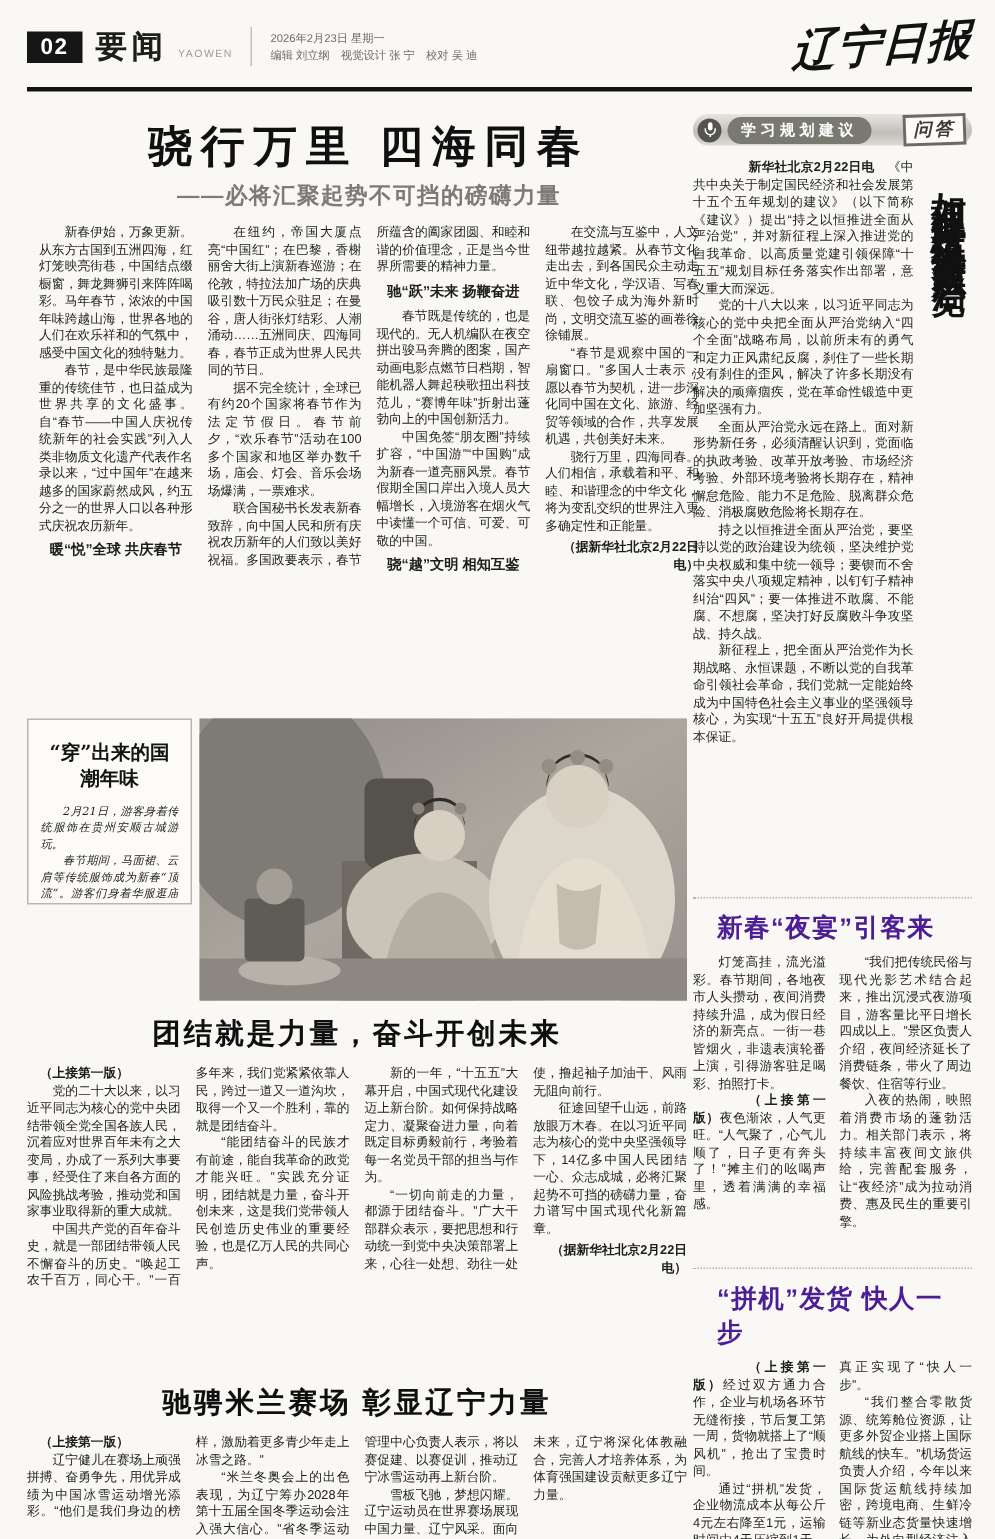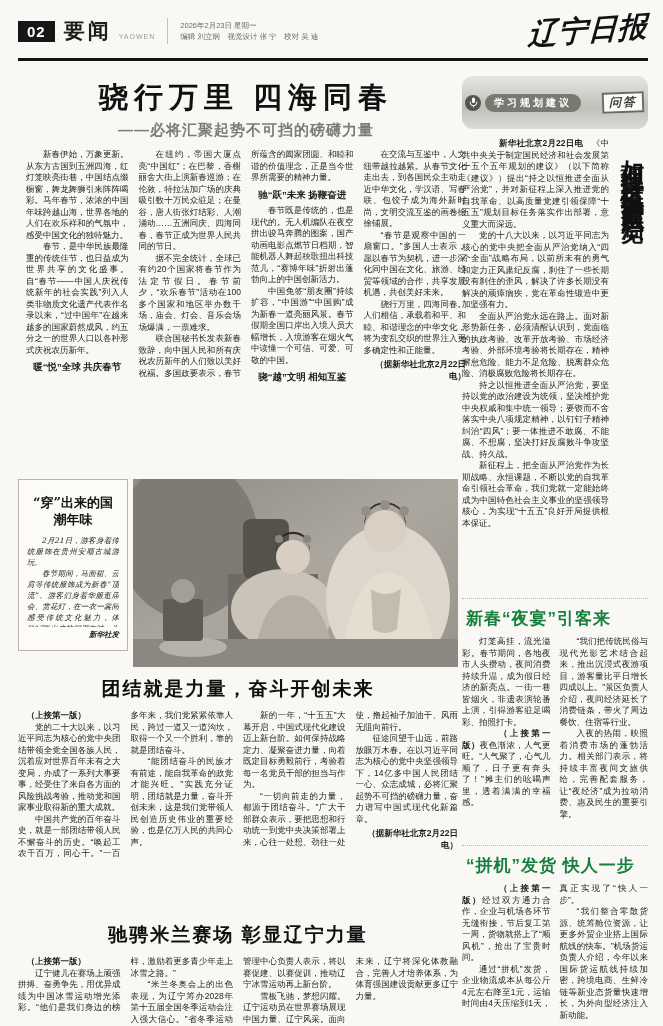--- a/index.html
+++ b/index.html
@@ -35,42 +35,42 @@
 
   
   #lead{left:26px;top:72px;width:440px;}
   #lead h1{margin:6px 0 3px;text-align:center;font-size:29px;letter-spacing:6px;color:#101010;}
   #lead h2{margin:0 0 9px;text-align:center;font-size:15px;font-weight:bold;color:#7c7b77;letter-spacing:1px;}
   #lead .bodytext{height:330px;}
 
   
   #qa{left:462px;top:76px;width:186px;}
   .badge-bar{
-    height:21px;border-radius:11px;display:flex;align-items:center;padding:16px 3px;
+    height:21px;border-radius:11px;display:flex;align-items:center;padding:0 3px;
     background:linear-gradient(#e6e5e1,#c0bfb9 60%,#dcdbd6);
   }
   .mic{width:16px;height:16px;border-radius:50%;background:#55544f;display:flex;align-items:center;justify-content:center;flex:none;}
   .badge-pill{background:#7a7971;color:#fff;font-size:10px;font-weight:bold;letter-spacing:3px;padding:2px 9px;border-radius:10px;margin-left:4px;white-space:nowrap;}
   .badge-tag{
     margin-left:auto;margin-right:1px;font-size:12px;font-weight:bold;font-style:italic;color:#3e3d3a;
     background:#fcfbf8;border:2px solid #6b6a65;padding:0 5px;letter-spacing:2px;transform:rotate(-2deg);
   }
   #qa .bodytext{margin-top:9px;height:492px;}
   .vtitle{
     float:right;writing-mode:vertical-rl;height:405px;margin:4px 0 8px 9px;
     font-size:23px;font-weight:bold;letter-spacing:4px;line-height:30px;color:#111;
   }
   .rail-article{left:462px;width:186px;border-top:1px dotted #b7b4ae;padding-top:6px;}
-  .rail-article h3{margin:2px 4px 6px;font-size:17px;letter-spacing:1px;color:#15803d;}
+  .rail-article h3{margin:2px 16px 6px;font-size:17px;letter-spacing:1px;color:#4c1d95;}
   #night{top:598px;} #night .bodytext{height:204px;}
   #cargo{top:845px;} #cargo .bodytext{height:146px;}
 
   
   #box{
-    left:18px;top:479px;width:110px;height:172px;box-sizing:border-box;
+    left:18px;top:479px;width:110px;height:124px;box-sizing:border-box;
     border:1px solid #b9b6af;background:#fcfbf7;padding:10px 8px 4px;overflow:hidden;
   }
   #box h3{margin:4px 0 7px;text-align:center;font-size:13px;line-height:17px;font-family:"DejaVu Serif",serif;color:#131313;}
   #box .bodytext{font-size:7.5px;line-height:11px;font-style:italic;font-family:"DejaVu Serif",serif;height:92px;}
   #box .box-credit{margin-top:3px;text-align:right;font-size:7.5px;font-weight:bold;font-style:italic;font-family:"DejaVu Serif",serif;}
 
   
   #photo{left:133px;top:479px;width:325px;height:188px;background:#aaa69f;box-shadow:inset 0 0 18px rgba(0,0,0,.25);}
   #photo svg{display:block;}
 

